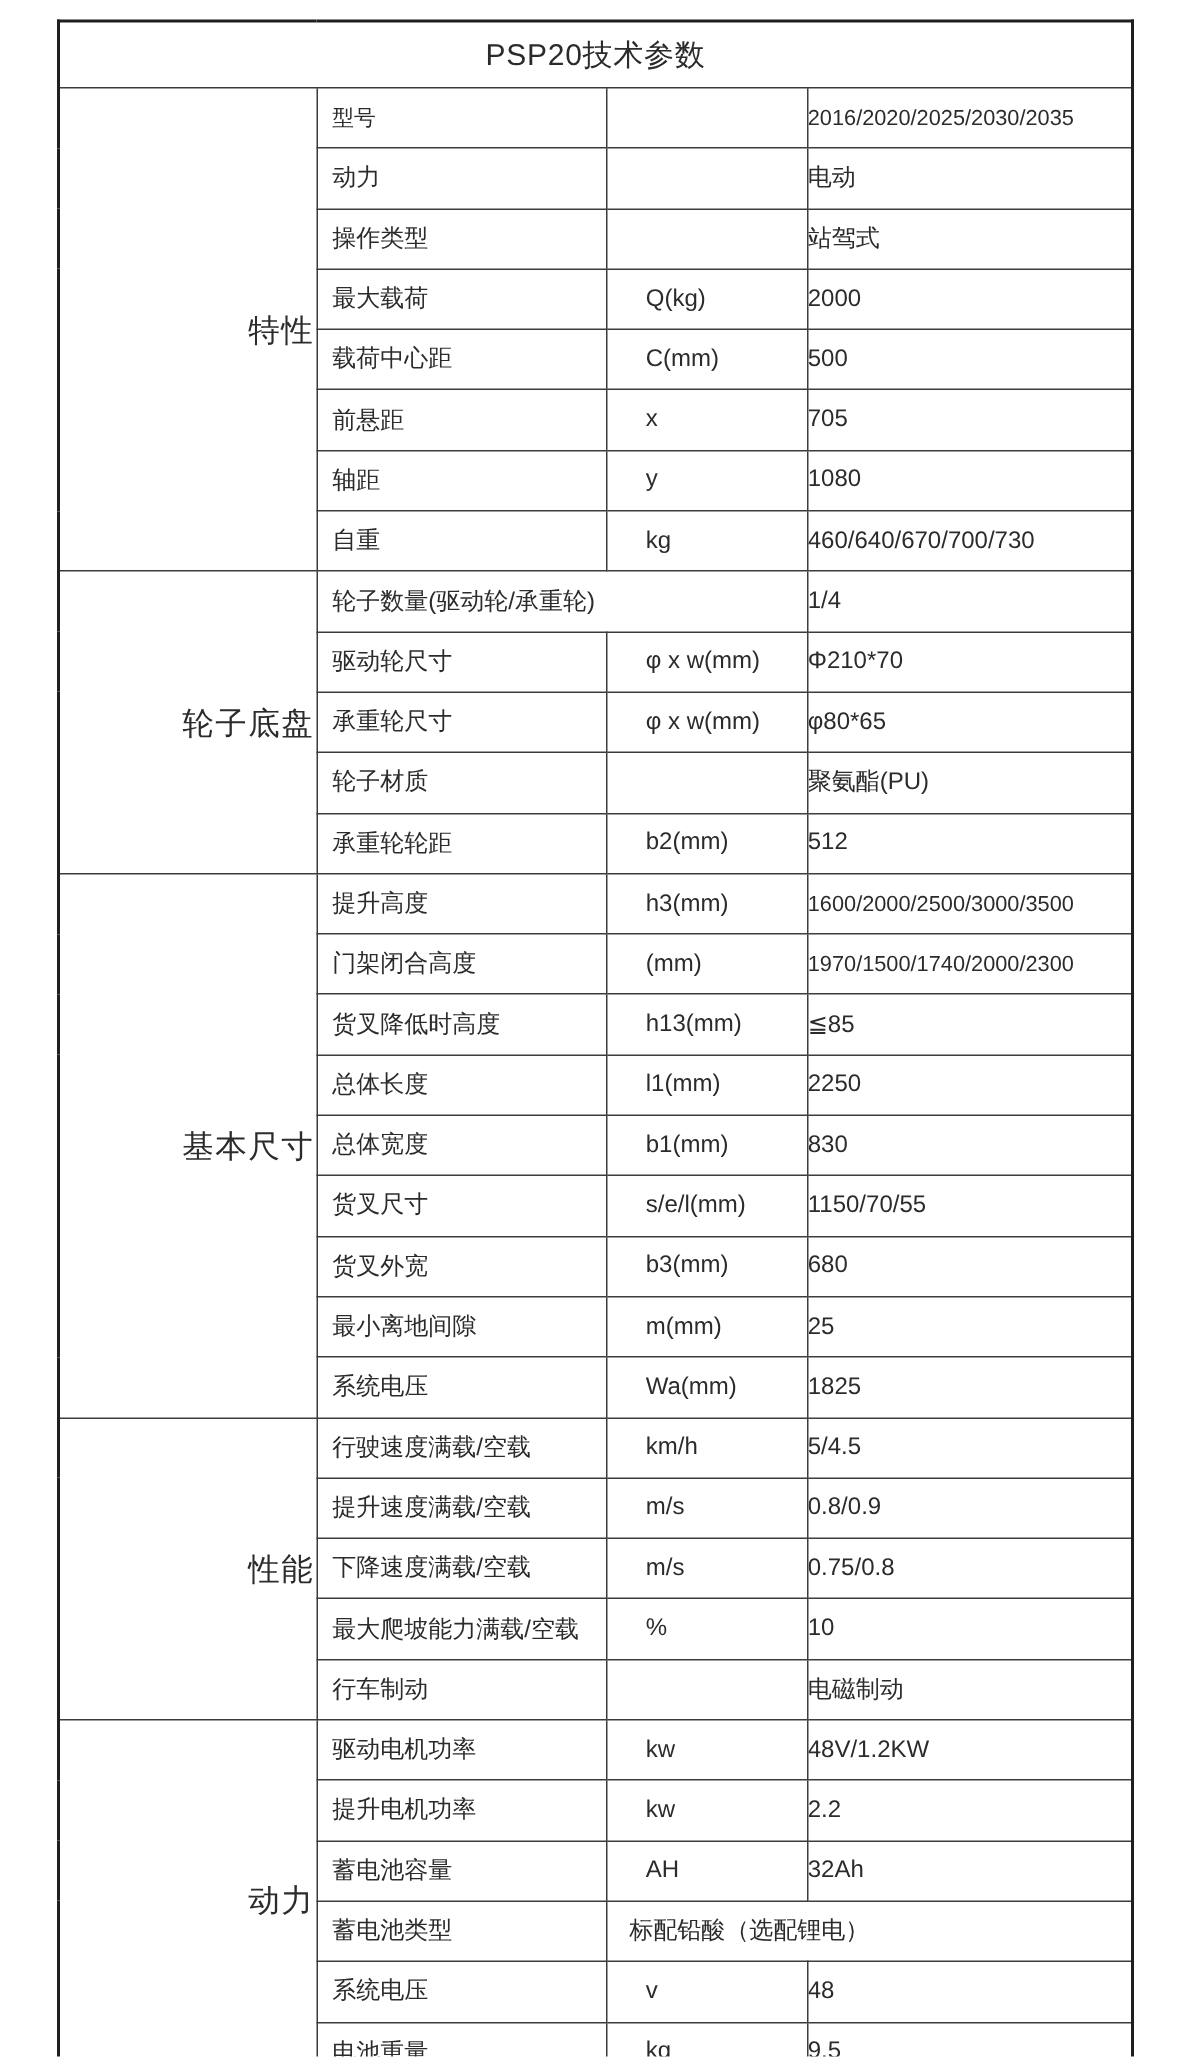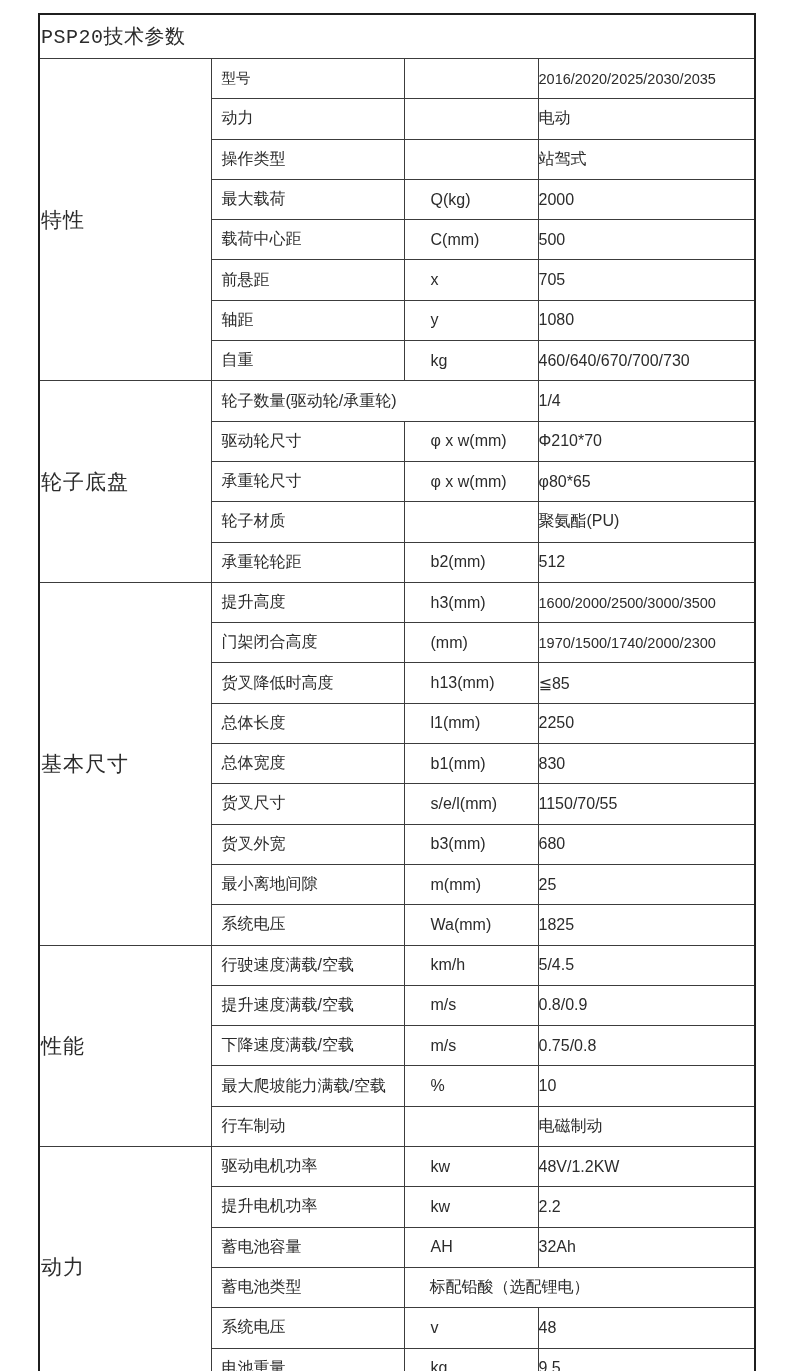--- a/index.html
+++ b/index.html
@@ -21,35 +21,34 @@
   td {
     border: 1.5px solid #3c3c3c;
     height: 37.3px;
     font-size: 16px;
     vertical-align: middle;
     overflow: hidden;
     white-space: nowrap;
     background: #ffffff;
   }
   td.title {
-    text-align: left;
+    text-align: center;
     font-size: 20px;
     height: 41px;
     letter-spacing: 0.5px;
-    font-family: Liberation Mono, monospace;
   }
   td.sec {
-    text-align: left;
+    text-align: right;
     font-size: 21px;
     letter-spacing: 1px;
   }
   td.lbl { padding-left: 10px; margin-left: 41px; }
   td.sym { padding-left: 26px; }
   td.val { padding-left: 0; }
-  td.valwide { padding-left: 25px; }
+  td.valwide { padding-left: 15px; }
   td.sm { font-size: 14.5px; }
 </style>
 </head>
 <body>
 
 <table class="spec">
   <colgroup>
     <col style="width:172px">
       <col style="width:193px">
       <col style="width:134px">

